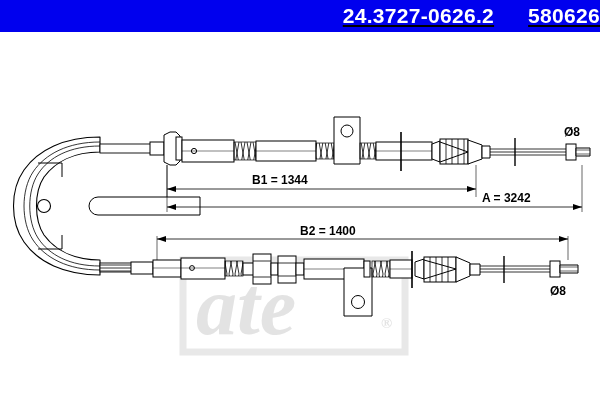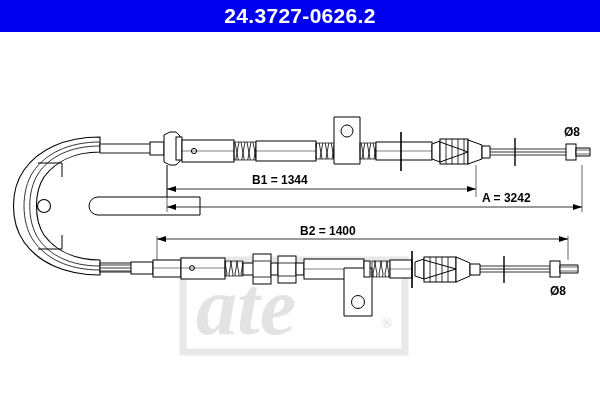--- a/index.html
+++ b/index.html
@@ -23,22 +23,23 @@
   
   .title-bar {
     position: absolute;
     left: 0;
     top: 0;
     width: 600px;
     height: 32px;
     background: #0000ee;
     display: flex;
     align-items: center;
-    justify-content: center;
+    justify-content: flex-end;
     gap: 34px;
+    text-decoration: underline;
   }
   .title-text {
     color: #ffffff;
     font-size: 21px;
     font-weight: bold;
     letter-spacing: 0.3px;
     font-family: "Liberation Sans", sans-serif;
     white-space: nowrap;
   }
   
@@ -71,20 +72,21 @@
     fill: #e3e3e3;
   }
 </style>
 </head>
 <body>
 
 <div id="app">
 
   <div class="title-bar">
     <span class="title-text">24.3727-0626.2</span>
+    <span class="title-text">580626</span>
   </div>
 
   <div class="drawing">
     <svg width="600" height="368" viewBox="0 0 600 368">
 
       <defs>
         <marker id="arrL" markerWidth="9" markerHeight="7" refX="9" refY="3.5" orient="auto" markerUnits="userSpaceOnUse">
           <path d="M9,3.5 L0,0.6 L0,6.4 Z" fill="#000"></path>
         </marker>
         <marker id="arrR" markerWidth="9" markerHeight="7" refX="0" refY="3.5" orient="auto" markerUnits="userSpaceOnUse">

